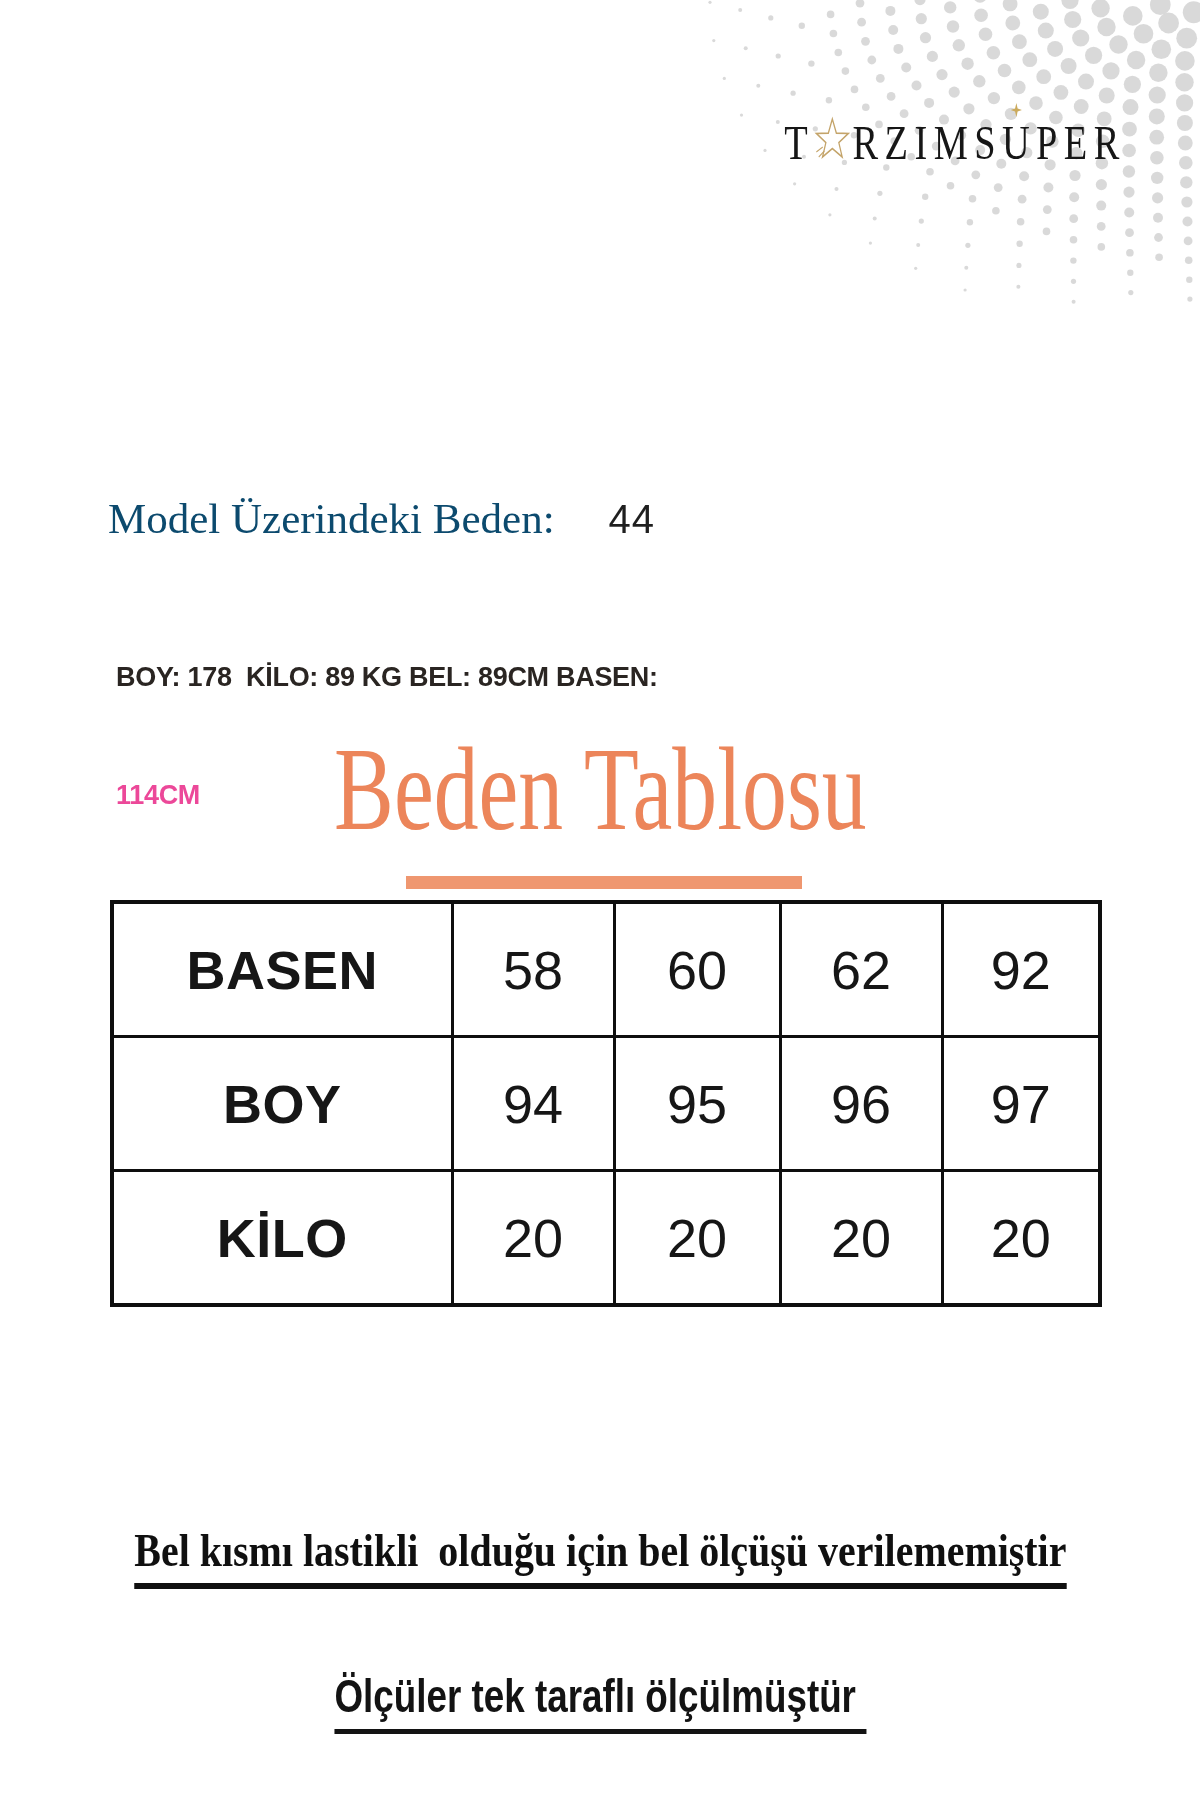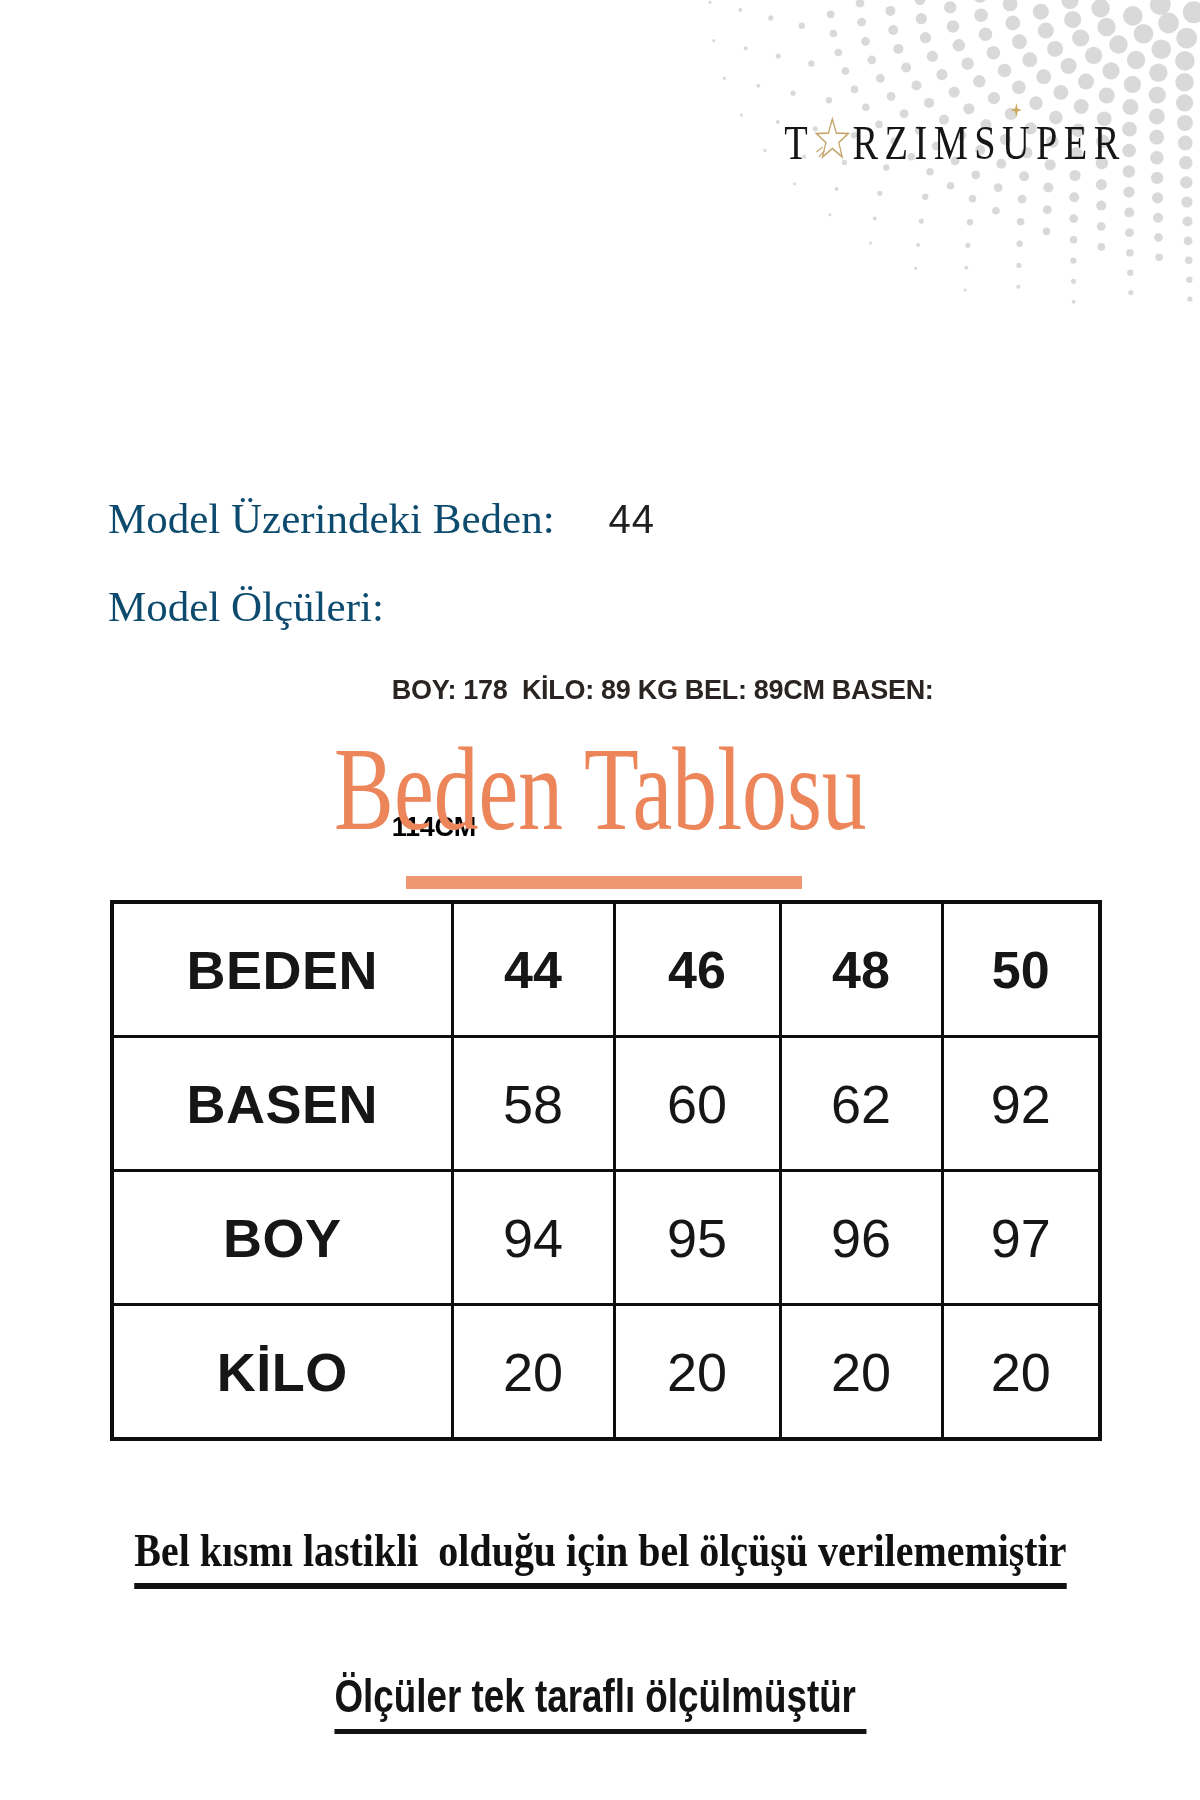--- a/index.html
+++ b/index.html
@@ -19,21 +19,21 @@
 
   
   .model-line{position:absolute;left:108px;display:flex;align-items:baseline;}
   .orange-label{font-family:"Liberation Serif",serif;font-size:43px;line-height:1.25;
                 color:#0c4a6e;white-space:pre;}
   #model-size-line{top:492px;}
   #model-size-line .size-value{font-size:40px;color:#1f1f1f;margin-left:54px;letter-spacing:1px;}
   #model-measure-line{top:580px;}
   .measure-block{margin-left:8px;font-weight:700;font-size:27px;line-height:1.45;
                  color:#2a2522;white-space:pre;letter-spacing:-0.3px;}
-  .measure-block .m2{color:#000000;margin-top:19px;}
+  .measure-block .m2{color:#ec4899;}
 
   
   .center-wrap{position:absolute;left:0;right:0;text-align:center;}
   #page-title{top:728px;}
   #page-title .txt{display:inline-block;font-family:"Liberation Serif",serif;
                    font-size:118px;line-height:1.05;color:#ec855a;
                    transform:scaleX(.76);transform-origin:center;white-space:pre;}
   #title-underline{position:absolute;left:406px;top:876px;width:396px;height:13px;
                    background:#ef9770;}
 
@@ -275,48 +275,40 @@
   </span>
   <span>PER</span>
 </div>
 
 <div class="model-line" id="model-size-line">
   <span class="orange-label">Model Üzerindeki Beden:</span>
   <span class="size-value">44</span>
 </div>
 
 <div class="model-line" id="model-measure-line">
-  <span class="orange-label">Model Ölçüleri:</span>
   <div class="measure-block">
     <div class="m1">BOY: 178  KİLO: 89 KG BEL: 89CM BASEN:</div>
     <div class="m2">114CM</div>
   </div>
 </div>
 
 <div class="center-wrap" id="page-title">
   <span class="txt">Beden Tablosu</span>
 </div>
 <div id="title-underline"></div>
 
 <table class="size-table">
   <colgroup>
       <col style="width:340px">
       <col style="width:162px">
       <col style="width:166px">
       <col style="width:162px">
       <col style="width:158px">
     </colgroup>
   <tbody>
-      <tr class="first-row">
-    <td class="rowlabel">BEDEN</td>
-    <td class="val">44</td>
-    <td class="val">46</td>
-    <td class="val">48</td>
-    <td class="val">50</td>
-  </tr>
   <tr>
     <td class="rowlabel">BASEN</td>
     <td class="val">58</td>
     <td class="val">60</td>
     <td class="val">62</td>
     <td class="val">92</td>
   </tr>
   <tr>
     <td class="rowlabel">BOY</td>
     <td class="val">94</td>

